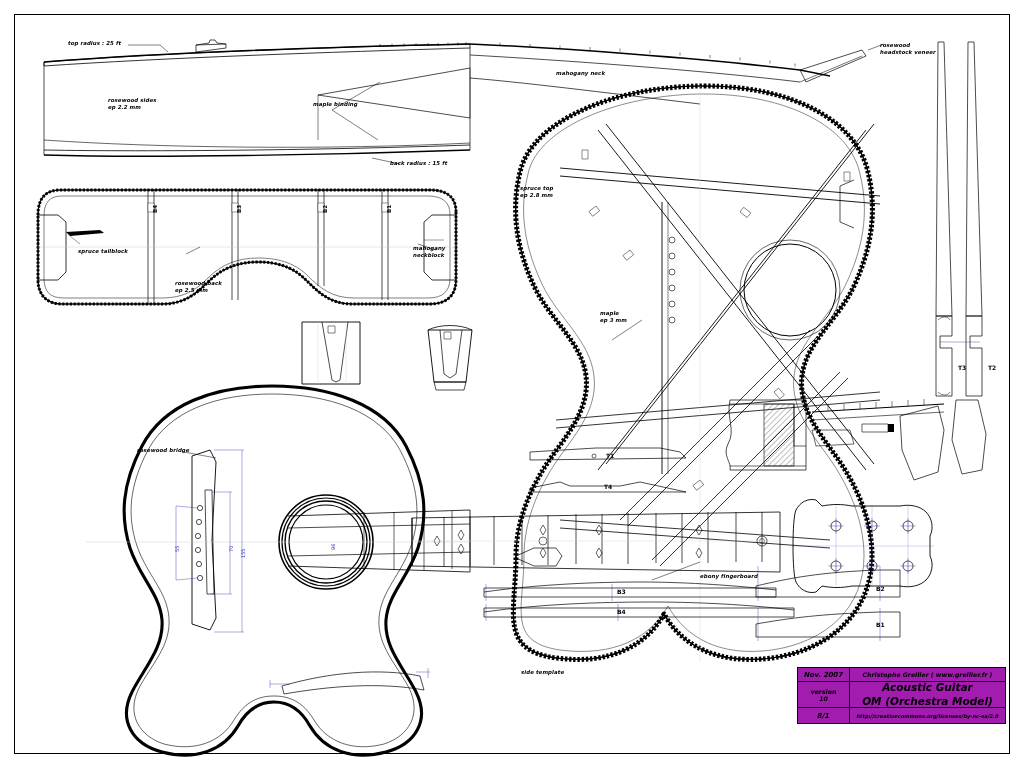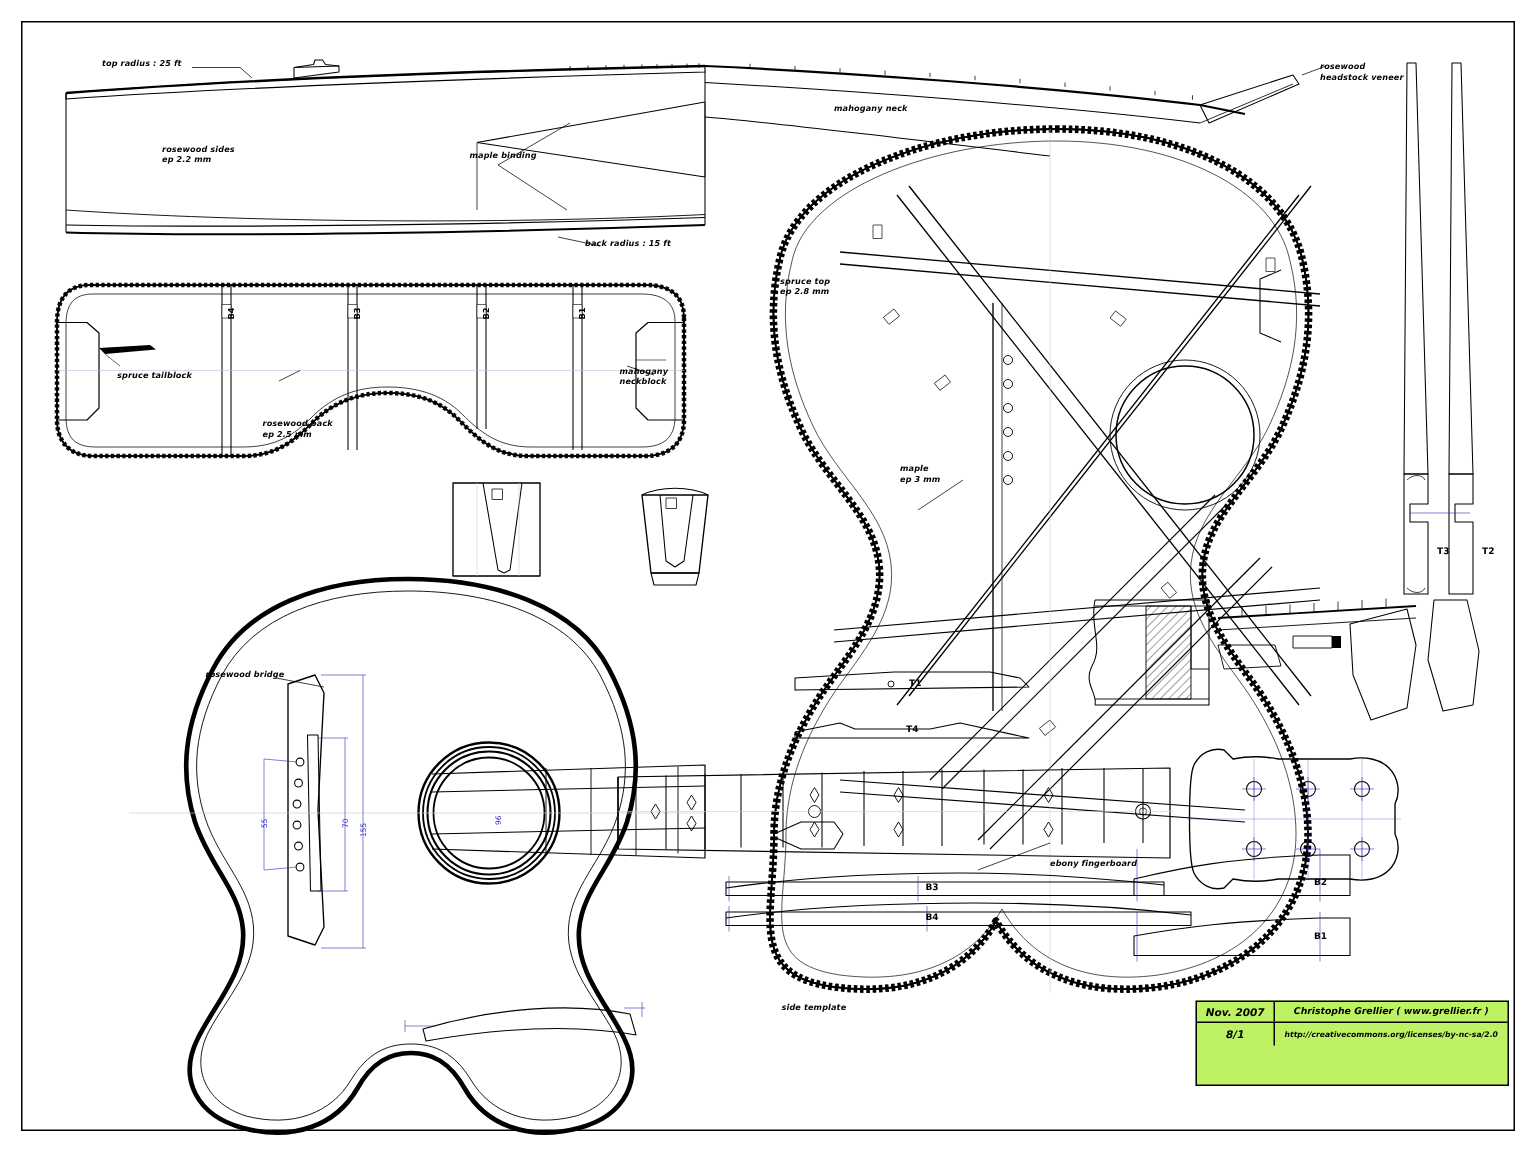--- a/index.html
+++ b/index.html
@@ -14,21 +14,21 @@
        white-space:pre;letter-spacing:.1px;line-height:1.35;}
   .brace{position:absolute;font-family:"DejaVu Sans",sans-serif;
          font-size:6px;color:#000;white-space:pre;font-weight:600;}
   .vlbl{position:absolute;font-family:"DejaVu Sans",sans-serif;font-size:5.5px;
         font-weight:600;color:#000;transform:rotate(-90deg);transform-origin:left top;
         white-space:pre;}
   .dimtxt{position:absolute;font-family:"DejaVu Sans",sans-serif;font-size:5px;
           color:#2b2bbd;transform:rotate(-90deg);transform-origin:left top;white-space:pre;}
   
   #titleblock{position:absolute;left:797px;top:667px;width:209px;height:57px;
-              border:1.2px solid #000;box-sizing:border-box;background:#bef264;}
+              border:1.2px solid #000;box-sizing:border-box;background:#a21caf;}
   #titleblock .row{display:flex;border-bottom:1.1px solid #000;box-sizing:border-box;}
   #titleblock .row:last-child{border-bottom:none;}
   #titleblock .c1{width:52px;border-right:1.1px solid #000;box-sizing:border-box;
                   display:flex;flex-direction:column;align-items:center;justify-content:center;
                   text-align:center;}
   #titleblock .c2{flex:1;display:flex;flex-direction:column;align-items:center;
                   justify-content:center;text-align:center;}
   .tb-t{font-family:"DejaVu Sans",sans-serif;font-style:italic;font-weight:700;
         font-size:7px;color:#000;white-space:pre;}
   .tb-s{font-family:"DejaVu Sans",sans-serif;font-style:italic;font-weight:600;
@@ -578,20 +578,30 @@
 
   <div id="titleblock">
     <div class="row r1">
       <div class="c1">
         <span class="tb-t">Nov. 2007</span>
       </div>
       <div class="c2">
         <span class="tb-s">Christophe Grellier ( www.grellier.fr )</span>
       </div>
     </div>
+    <div class="row r2">
+      <div class="c1">
+        <span class="tb-s">version</span>
+        <span class="tb-s">10</span>
+      </div>
+      <div class="c2">
+        <span class="tb-big">Acoustic Guitar</span>
+        <span class="tb-big">OM (Orchestra Model)</span>
+      </div>
+    </div>
     <div class="row r3">
       <div class="c1">
         <span class="tb-t">8/1</span>
       </div>
       <div class="c2">
         <span class="tb-url">http://creativecommons.org/licenses/by-nc-sa/2.0</span>
       </div>
     </div>
   </div>
 

